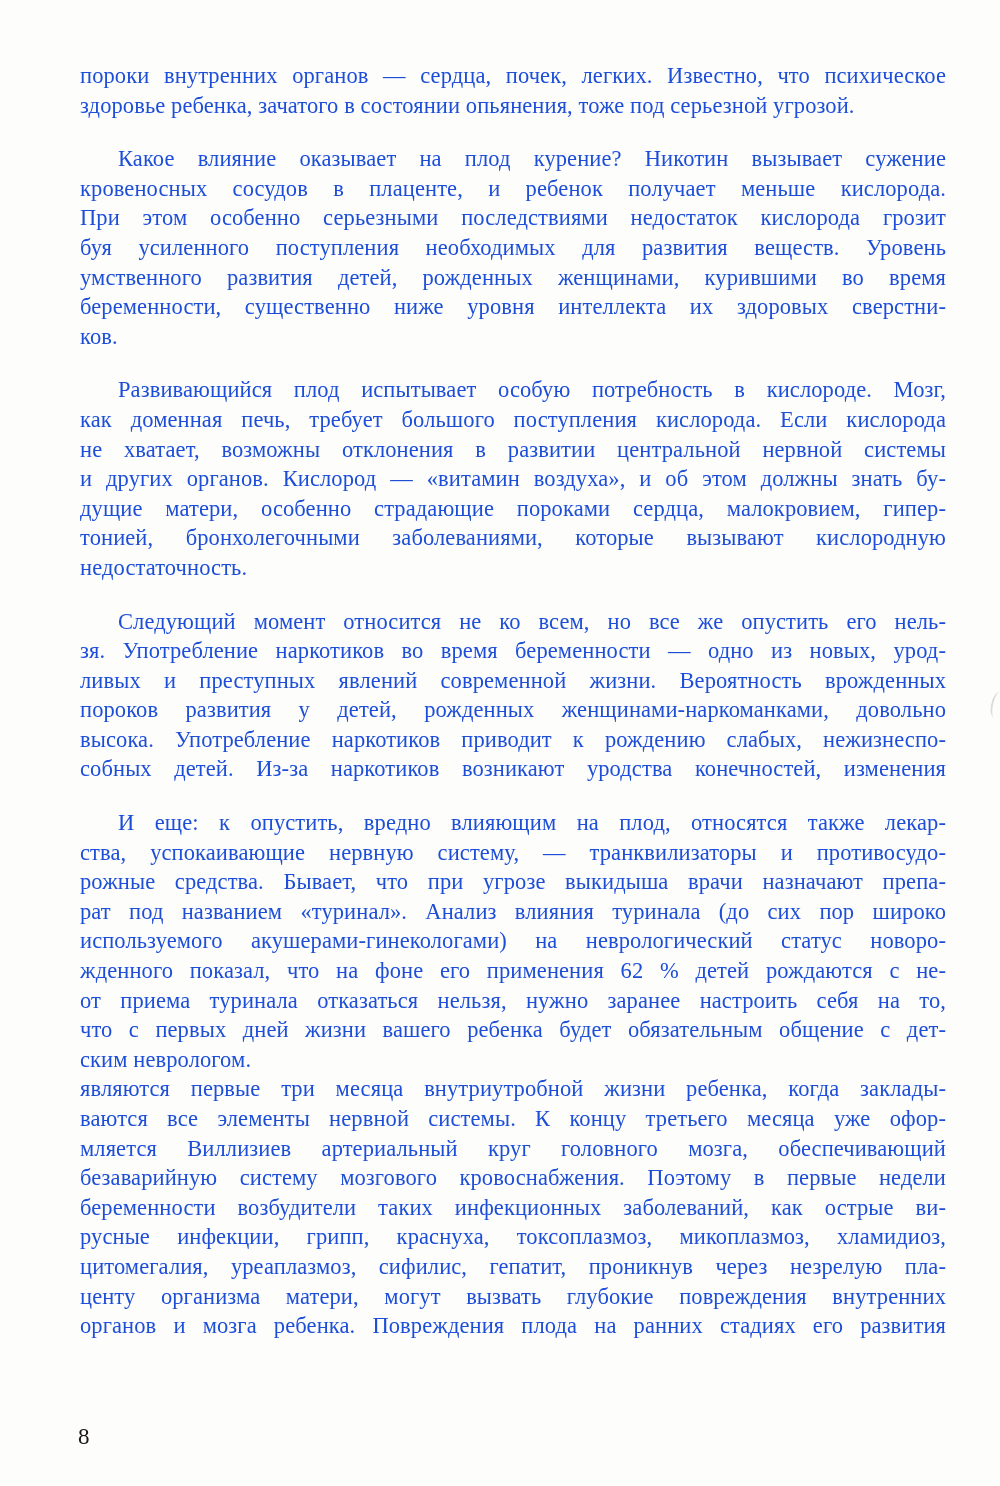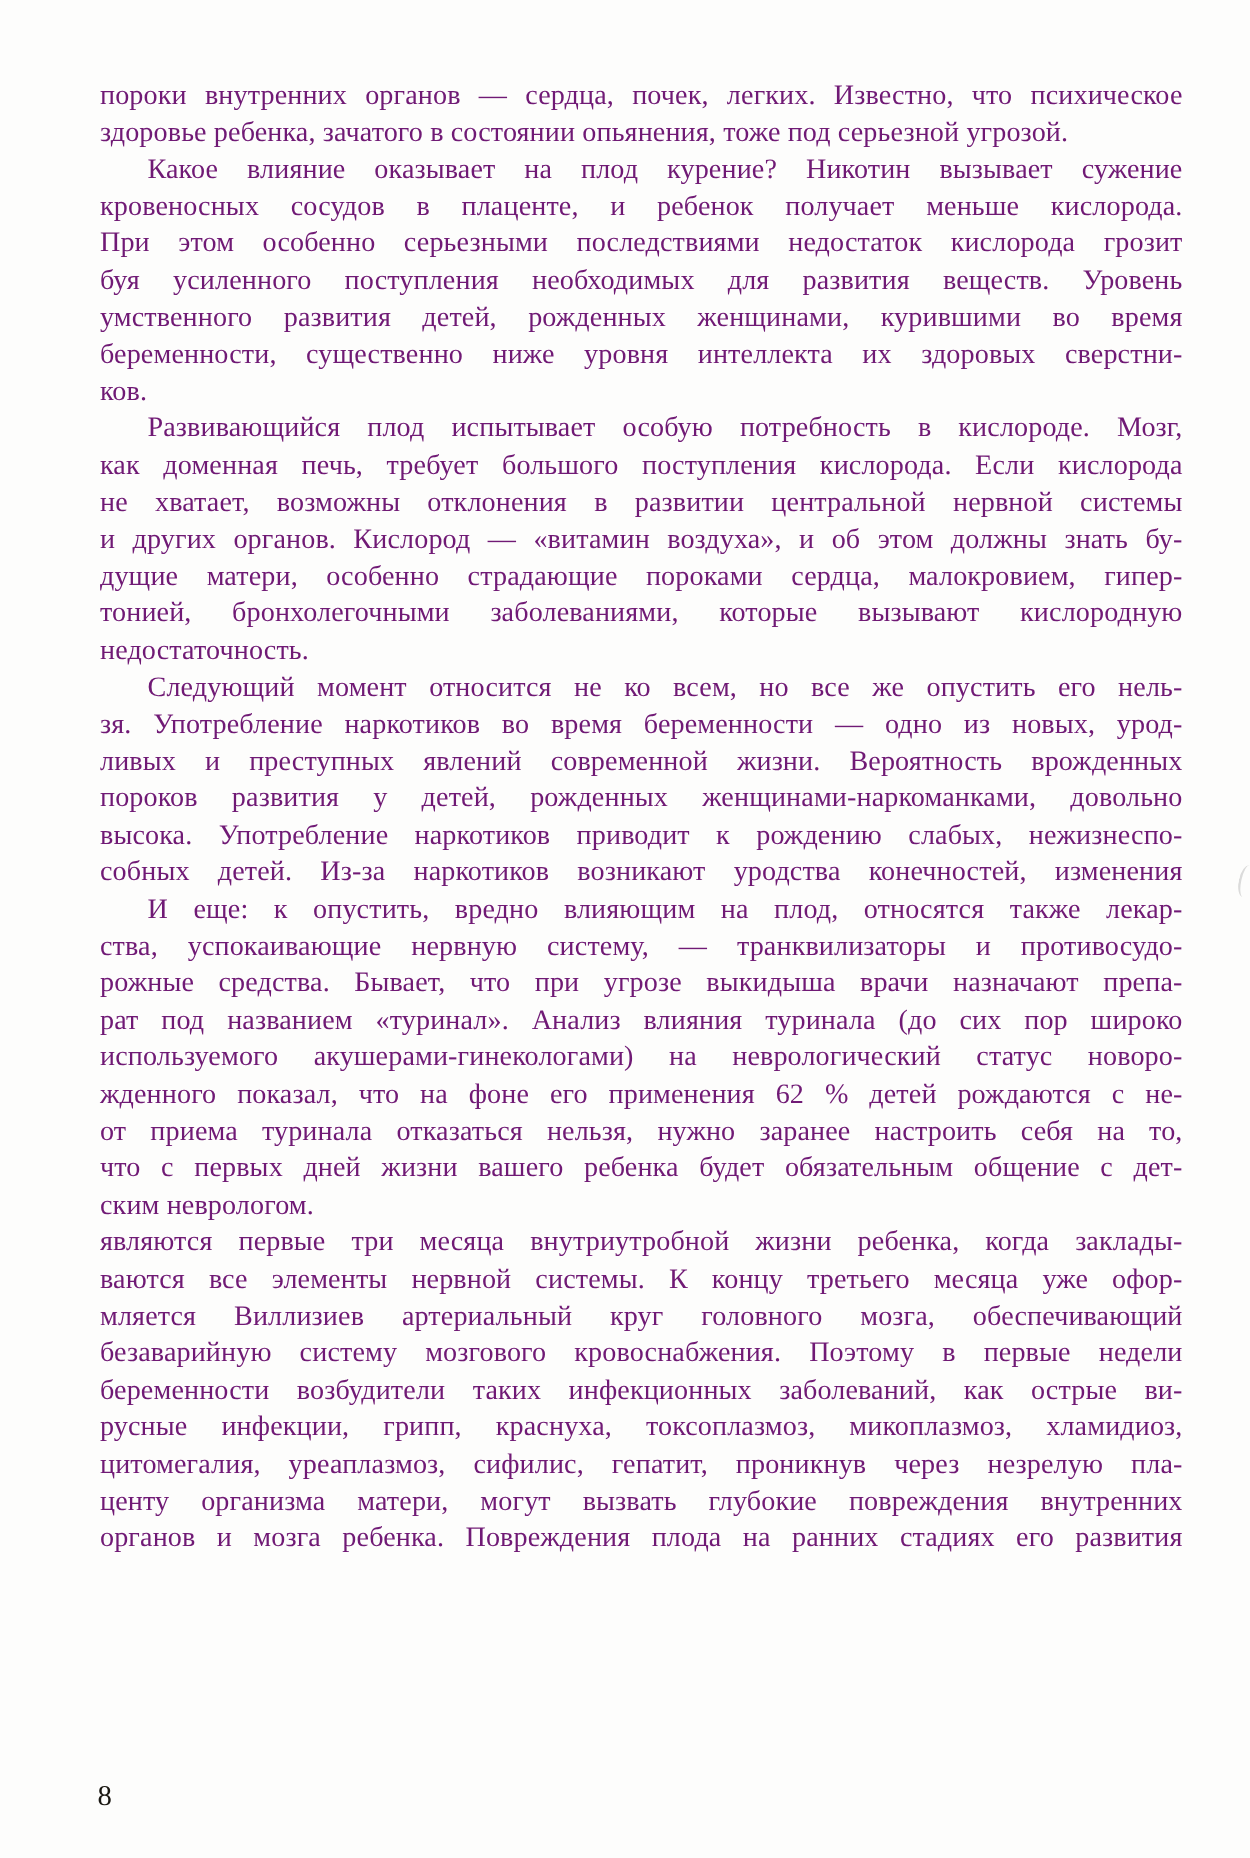--- a/index.html
+++ b/index.html
@@ -17,35 +17,36 @@
   .page {
     position: absolute;
     inset: 0;
     background: #fdfdfc;
   }
   .text-block {
     position: absolute;
     left: 80px;
     top: 61px;
     width: 866px;
-    color: #701a75;
+    color: #1d4ed8;
     font-size: 22.5px;
     line-height: 29.6px;
     letter-spacing: 0.1px;
   }
   .line {
     text-align: justify;
     text-align-last: justify;
     white-space: normal;
   }
   .line.last {
     text-align-last: left;
   }
   .line.indent {
     text-indent: 38px;
+    margin-top: 24px;
   }
   .page-number {
     position: absolute;
     left: 78px;
     top: 1424px;
     font-size: 23px;
     color: #1a1712;
   }
   .scan-artifact {
     position: absolute;

